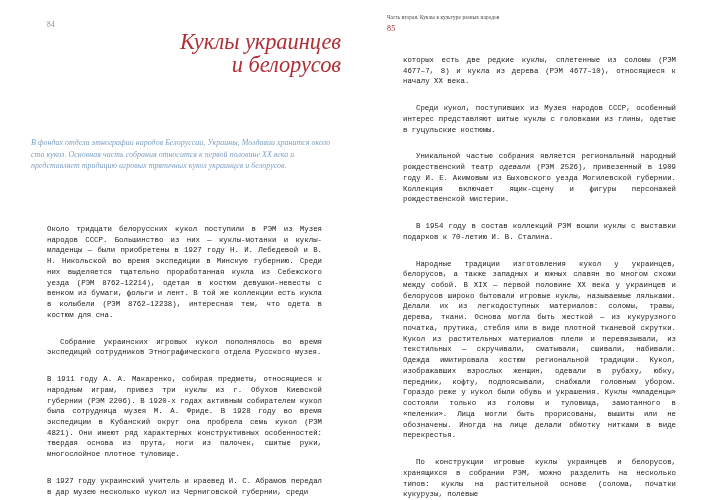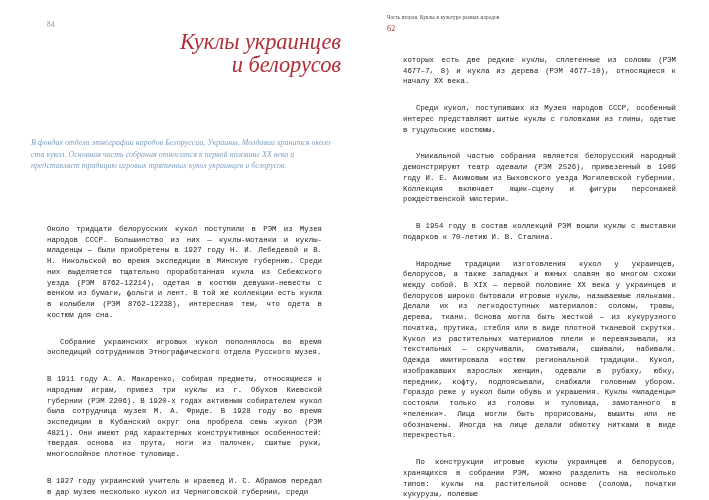--- a/index.html
+++ b/index.html
@@ -140,26 +140,26 @@
       <p>В 1911 году А. А. Макаренко, собирая предметы, относящиеся к народным играм, привез три куклы из г. Обухов Киевской губернии (РЭМ 2206). В 1920-х годах активным собирателем кукол была сотрудница музея М. А. Фриде. В 1928 году во время экспедиции в Кубанский округ она пробрела семь кукол (РЭМ 4821). Они имеют ряд характерных конструктивных особенностей: твердая основа из прута, ноги из палочек, сшитые руки, многослойное плотное туловище.</p>
       <p>В 1927 году украинский учитель и краевед И. С. Абрамов передал в дар музею несколько кукол из Черниговской губернии, среди</p>
     </div>
 
   </div>
 
   <div class="page page-right">
 
     <div class="runhead">Часть вторая. Куклы в культуре разных народов</div>
 
-    <div class="folio folio-right">62</div>
+    <div class="folio folio-right">85</div>
 
     <div class="body-col body-right">
       <p>которых есть две редкие куклы, сплетенные из соломы (РЭМ 4677–7, 8) и кукла из дерева (РЭМ 4677–10), относящиеся к началу XX века.</p>
       <p class="indent">Среди кукол, поступивших из Музея народов СССР, особенный интерес представляют шитые куклы с головками из глины, одетые в гуцульские костюмы.</p>
-      <p class="indent"><span>Уникальной частью собрания является белорусский народный демонстрируют театр </span><i>одевали</i><span> (РЭМ 2526), привезенный в 1909 году И. Е. Акимовым из Быховского уезда Могилевской губернии. Коллекция включает ящик-сцену и фигуры персонажей рождественской мистерии.</span></p>
+      <p class="indent"><span>Уникальной частью собрания является региональный народный рождественский театр </span><i>одевали</i><span> (РЭМ 2526), привезенный в 1909 году И. Е. Акимовым из Быховского уезда Могилевской губернии. Коллекция включает ящик-сцену и фигуры персонажей рождественской мистерии.</span></p>
       <p class="indent">В 1954 году в состав коллекций РЭМ вошли куклы с выставки подарков к 70-летию И. В. Сталина.</p>
       <p class="indent">Народные традиции изготовления кукол у украинцев, белорусов, а также западных и южных славян во многом схожи между собой. В XIX — первой половине XX века у украинцев и белорусов широко бытовали игровые куклы, называемые ляльками. Делали их из легкодоступных материалов: соломы, травы, дерева, ткани. Основа могла быть жесткой — из кукурузного початка, прутика, стебля или в виде плотной тканевой скрутки. Кукол из растительных материалов плели и перевязывали, из текстильных — скручивали, сматывали, сшивали, набивали. Одежда имитировала костюм региональной традиции. Кукол, изображавших взрослых женщин, одевали в рубаху, юбку, передник, кофту, подпоясывали, снабжали головным убором. Гораздо реже у кукол были обувь и украшения. Куклы «младенцы» состояли только из головы и туловища, замотанного в «пеленки». Лица могли быть прорисованы, вышиты или не обозначены. Иногда на лице делали обмотку нитками в виде перекрестья.</p>
       <p class="indent">По конструкции игровые куклы украинцев и белорусов, хранящихся в собрании РЭМ, можно разделить на несколько типов: куклы на растительной основе (солома, початки кукурузы, полевые</p>
     </div>
 
   </div>
 
 </div>
 
 </body></html>

